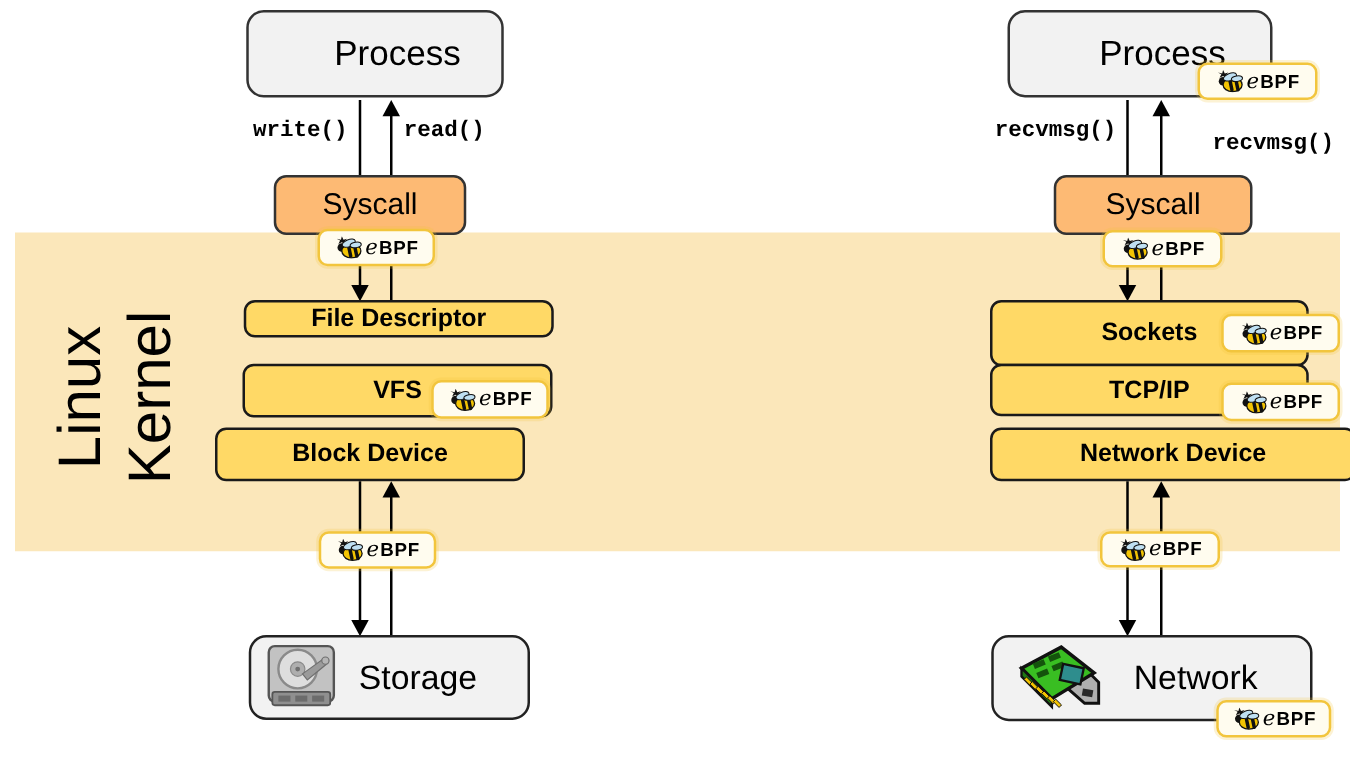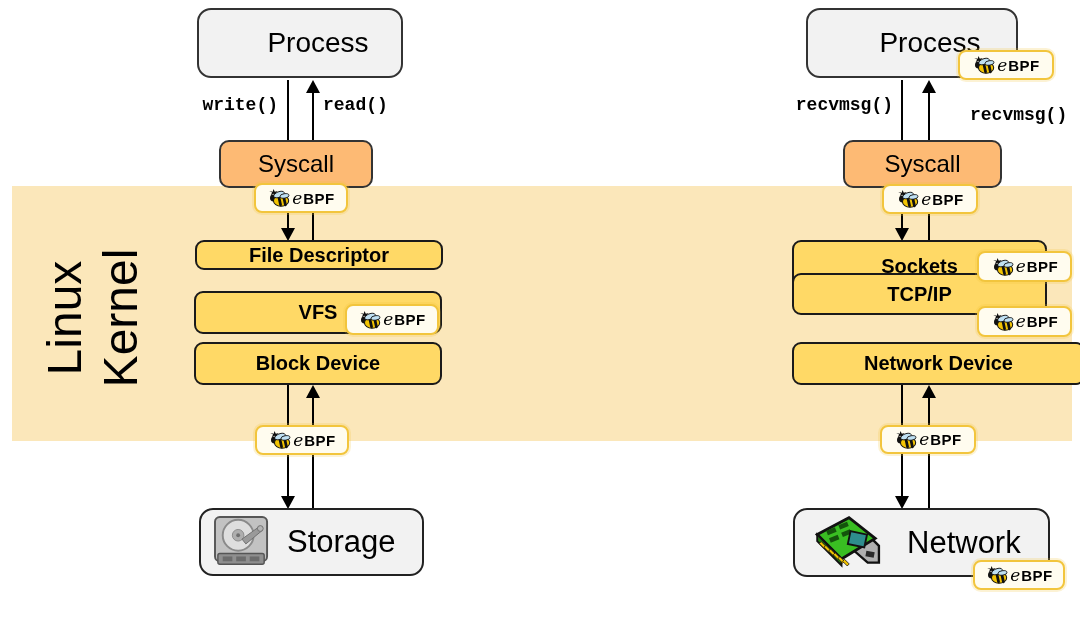--- a/index.html
+++ b/index.html
@@ -15,21 +15,21 @@
     font-size:48px;line-height:56px;text-align:center;color:#000;white-space:nowrap;
   }
   
   .box{
     position:absolute;display:flex;align-items:center;justify-content:center;
     box-sizing:border-box;z-index:2;
   }
   .endpoint, .proc{background:#F2F2F2;border:2px solid #333;border-radius:14px;font-size:28px;padding-left:36px;}
   .sys{background:#fdba74;border:2px solid #333;border-radius:10px;font-size:24px;}
   .layer{background:#FFD966;border:2px solid #1a1a1a;border-radius:9px;font-size:20px;font-weight:600;}
-  .endpoint{justify-content:flex-start;gap:16px;padding-left:12px;font-size:31px;border-width:2.5px;border-color:#222;}
+  .endpoint{justify-content:flex-start;gap:16px;padding-left:12px;font-size:27px;border-width:2.5px;border-color:#222;}
   
   .vl{position:absolute;width:2px;background:#000;z-index:1;}
   .ah{position:absolute;width:0;height:0;border-left:7px solid transparent;border-right:7px solid transparent;z-index:1;}
   .ah.d{border-top:13px solid #000;}
   .ah.u{border-bottom:13px solid #000;}
   
   .calllbl{
     position:absolute;font-family:Liberation Mono, monospace;
     font-size:18px;font-weight:700;z-index:2;white-space:nowrap;
   }
@@ -102,21 +102,21 @@
       <circle cx="9" cy="13" r="5" fill="#111"></circle>
       <ellipse cx="20" cy="17" rx="11" ry="8" fill="#F3C403" stroke="#111" stroke-width="1.5"></ellipse>
       <rect x="16" y="9" width="4" height="16" rx="2" fill="#111" transform="rotate(-12 18 17)"></rect>
       <rect x="23" y="9" width="4" height="16" rx="2" fill="#111" transform="rotate(-12 25 17)"></rect>
       <ellipse cx="17" cy="8" rx="8" ry="4" fill="#BFE0F2" stroke="#111" stroke-width="1.2" transform="rotate(-22 17 8)"></ellipse>
       <ellipse cx="25" cy="10" rx="6.5" ry="3.2" fill="#BFE0F2" stroke="#111" stroke-width="1.2" transform="rotate(-8 25 10)"></ellipse>
     </svg>
     <span class="be">e</span>
       <span class="bb">BPF</span>
   </div>
-  <div class="box layer" style="left:194px;top:342px;width:248px;height:43px;">
+  <div class="box layer" style="left:172px;top:342px;width:248px;height:43px;">
     <span>Block Device</span>
   </div>
 
   <div class="badge" style="left:255px;top:425px;width:94px;height:30px;">
     <svg class="bee" width="24" height="18" viewBox="0 0 34 26">
       <polygon points="9,0 11,4 15,3 12,6 14,10 9,7 5,9 7,5 3,3 8,4" fill="#111"></polygon>
       <circle cx="9" cy="13" r="5" fill="#111"></circle>
       <ellipse cx="20" cy="17" rx="11" ry="8" fill="#F3C403" stroke="#111" stroke-width="1.5"></ellipse>
       <rect x="16" y="9" width="4" height="16" rx="2" fill="#111" transform="rotate(-12 18 17)"></rect>
       <rect x="23" y="9" width="4" height="16" rx="2" fill="#111" transform="rotate(-12 25 17)"></rect>
@@ -203,21 +203,21 @@
       <ellipse cx="20" cy="17" rx="11" ry="8" fill="#F3C403" stroke="#111" stroke-width="1.5"></ellipse>
       <rect x="16" y="9" width="4" height="16" rx="2" fill="#111" transform="rotate(-12 18 17)"></rect>
       <rect x="23" y="9" width="4" height="16" rx="2" fill="#111" transform="rotate(-12 25 17)"></rect>
       <ellipse cx="17" cy="8" rx="8" ry="4" fill="#BFE0F2" stroke="#111" stroke-width="1.2" transform="rotate(-22 17 8)"></ellipse>
       <ellipse cx="25" cy="10" rx="6.5" ry="3.2" fill="#BFE0F2" stroke="#111" stroke-width="1.2" transform="rotate(-8 25 10)"></ellipse>
     </svg>
     <span class="be">e</span>
       <span class="bb">BPF</span>
   </div>
 
-  <div class="box layer" style="left:792px;top:273px;width:255px;height:42px;">
+  <div class="box layer" style="left:792px;top:291px;width:255px;height:42px;">
     <span>TCP/IP</span>
   </div>
   <div class="badge" style="left:977px;top:306px;width:95px;height:31px;">
     <svg class="bee" width="24" height="18" viewBox="0 0 34 26">
       <polygon points="9,0 11,4 15,3 12,6 14,10 9,7 5,9 7,5 3,3 8,4" fill="#111"></polygon>
       <circle cx="9" cy="13" r="5" fill="#111"></circle>
       <ellipse cx="20" cy="17" rx="11" ry="8" fill="#F3C403" stroke="#111" stroke-width="1.5"></ellipse>
       <rect x="16" y="9" width="4" height="16" rx="2" fill="#111" transform="rotate(-12 18 17)"></rect>
       <rect x="23" y="9" width="4" height="16" rx="2" fill="#111" transform="rotate(-12 25 17)"></rect>
       <ellipse cx="17" cy="8" rx="8" ry="4" fill="#BFE0F2" stroke="#111" stroke-width="1.2" transform="rotate(-22 17 8)"></ellipse>

